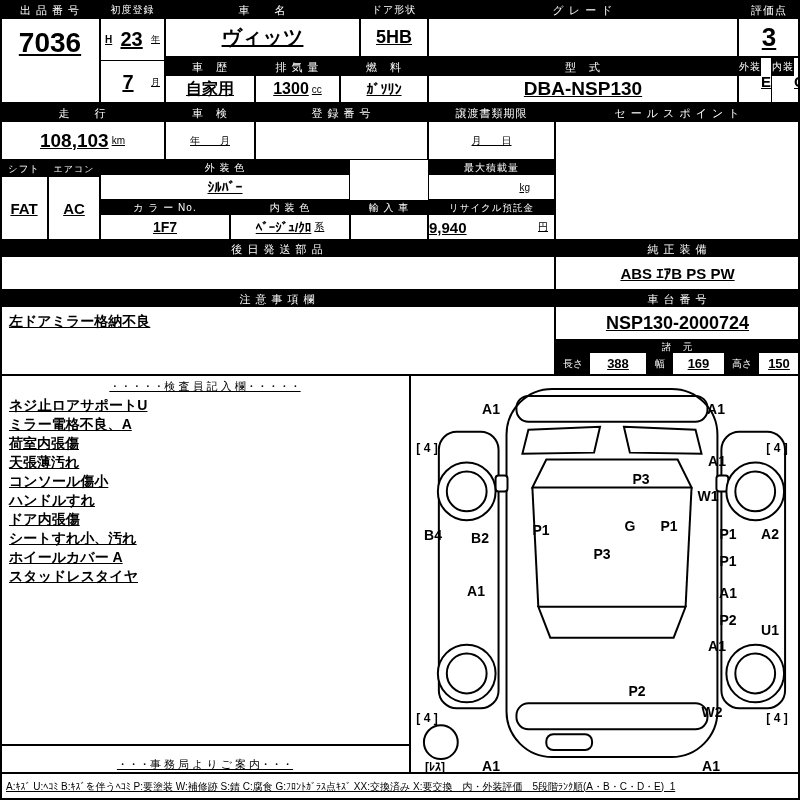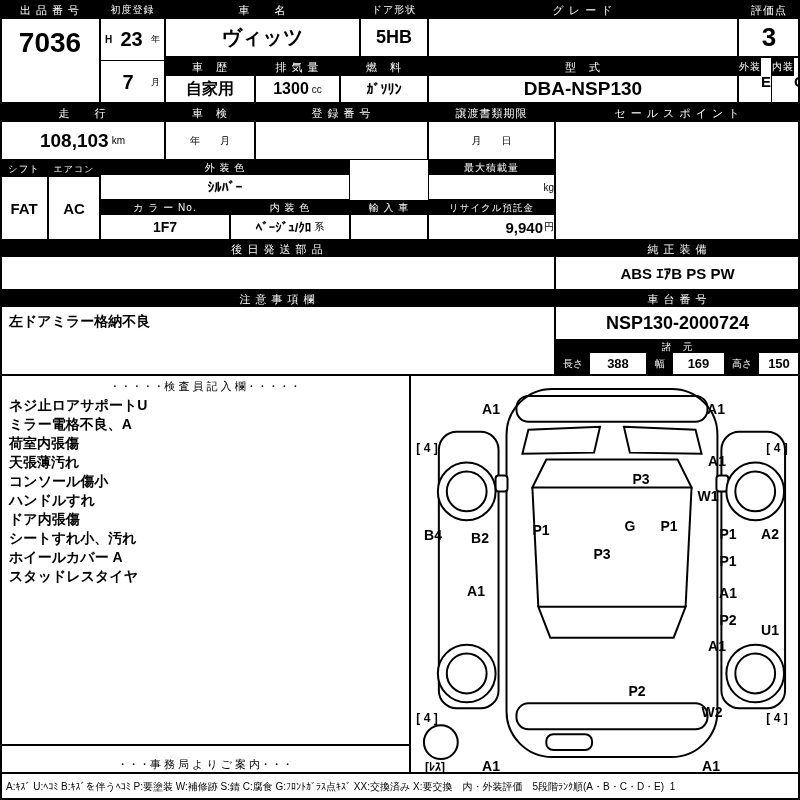--- a/index.html
+++ b/index.html
@@ -1,20 +1,20 @@
 <!DOCTYPE html>
 <html><head>
 <meta charset="utf-8">
 <style>
   html,body{margin:0;padding:0;background:#e8e8e8;}
   #sheet{position:relative;width:800px;height:800px;background:#fff;color:#000;
          font-family:"Liberation Sans","DejaVu Sans",sans-serif;overflow:hidden;}
   .frame{position:absolute;left:0;top:0;width:800px;height:800px;border:2px solid #000;
          box-sizing:border-box;pointer-events:none;z-index:50;}
-  .cell{position:absolute;box-sizing:border-box;border:1px solid #000;background:#fff;}
+  .cell{position:absolute;box-sizing:border-box;border:1px solid #000;background:#fff;text-decoration:underline;}
   .hd{background:#000;color:#fff;display:flex;align-items:center;justify-content:center;
       font-size:11px;white-space:pre;letter-spacing:1px;overflow:hidden;}
   .h18{height:18px}.h16{height:16px}.h14{height:14px;font-size:10px}.h12{height:12px;font-size:9.5px}
   .val{display:flex;align-items:center;justify-content:center;font-weight:bold;white-space:pre;}
   .unit{font-weight:normal;font-size:10px;margin-left:3px;}
   .big28{font-size:28px}.big26{font-size:26px}.big20{font-size:20px}.big19{font-size:19px}
   .big18{font-size:18px}.big16{font-size:16px}.big15{font-size:15px}.big14{font-size:14px}.big13{font-size:13px}
   .val-left{display:flex;justify-content:flex-start;align-items:flex-start;
             padding:6px 8px;font-weight:bold;font-size:14px;}
   .dim{font-weight:normal;font-size:10px;color:#000;}
@@ -160,21 +160,21 @@
   </div>
 
   <div class="cell" style="left:100px;top:160px;width:250px;height:40px">
     <div class="hd h14">外 装 色</div>
     <div class="val big14" style="height:24px">ｼﾙﾊﾞｰ</div>
   </div>
 
 
   <div class="cell" style="left:428px;top:160px;width:127px;height:40px">
     <div class="hd h14">最大積載量</div>
-    <div class="val dim" style="height:24px;justify-content:flex-end;padding-right:0">kg</div>
+    <div class="val dim" style="height:24px;justify-content:flex-end;padding-right:24px">kg</div>
   </div>
 
   <div class="cell" style="left:100px;top:200px;width:130px;height:40px">
     <div class="hd h14">カ ラ ー No.</div>
     <div class="val big14" style="height:24px">1F7</div>
   </div>
 
   <div class="cell" style="left:230px;top:200px;width:120px;height:40px">
     <div class="hd h14">内 装 色</div>
     <div class="val big13" style="height:24px">
@@ -183,21 +183,21 @@
     </div>
   </div>
 
   <div class="cell" style="left:350px;top:200px;width:78px;height:40px">
     <div class="hd h14">輸 入 車</div>
     <div class="val" style="height:24px"></div>
   </div>
 
   <div class="cell" style="left:428px;top:200px;width:127px;height:40px">
     <div class="hd h14" style="font-size:9.5px">リサイクル預託金</div>
-    <div class="val big15" style="height:24px;justify-content:flex-end;">
+    <div class="val big15" style="height:24px;justify-content:space-between;padding-right:6px">
       <span>9,940</span>
       <span class="unit" style="margin-left:1px">円</span>
     </div>
   </div>
 
   <div class="cell" style="left:0;top:240px;width:555px;height:50px">
     <div class="hd h16">後 日 発 送 部 品</div>
     <div class="val" style="height:32px"></div>
   </div>
 

